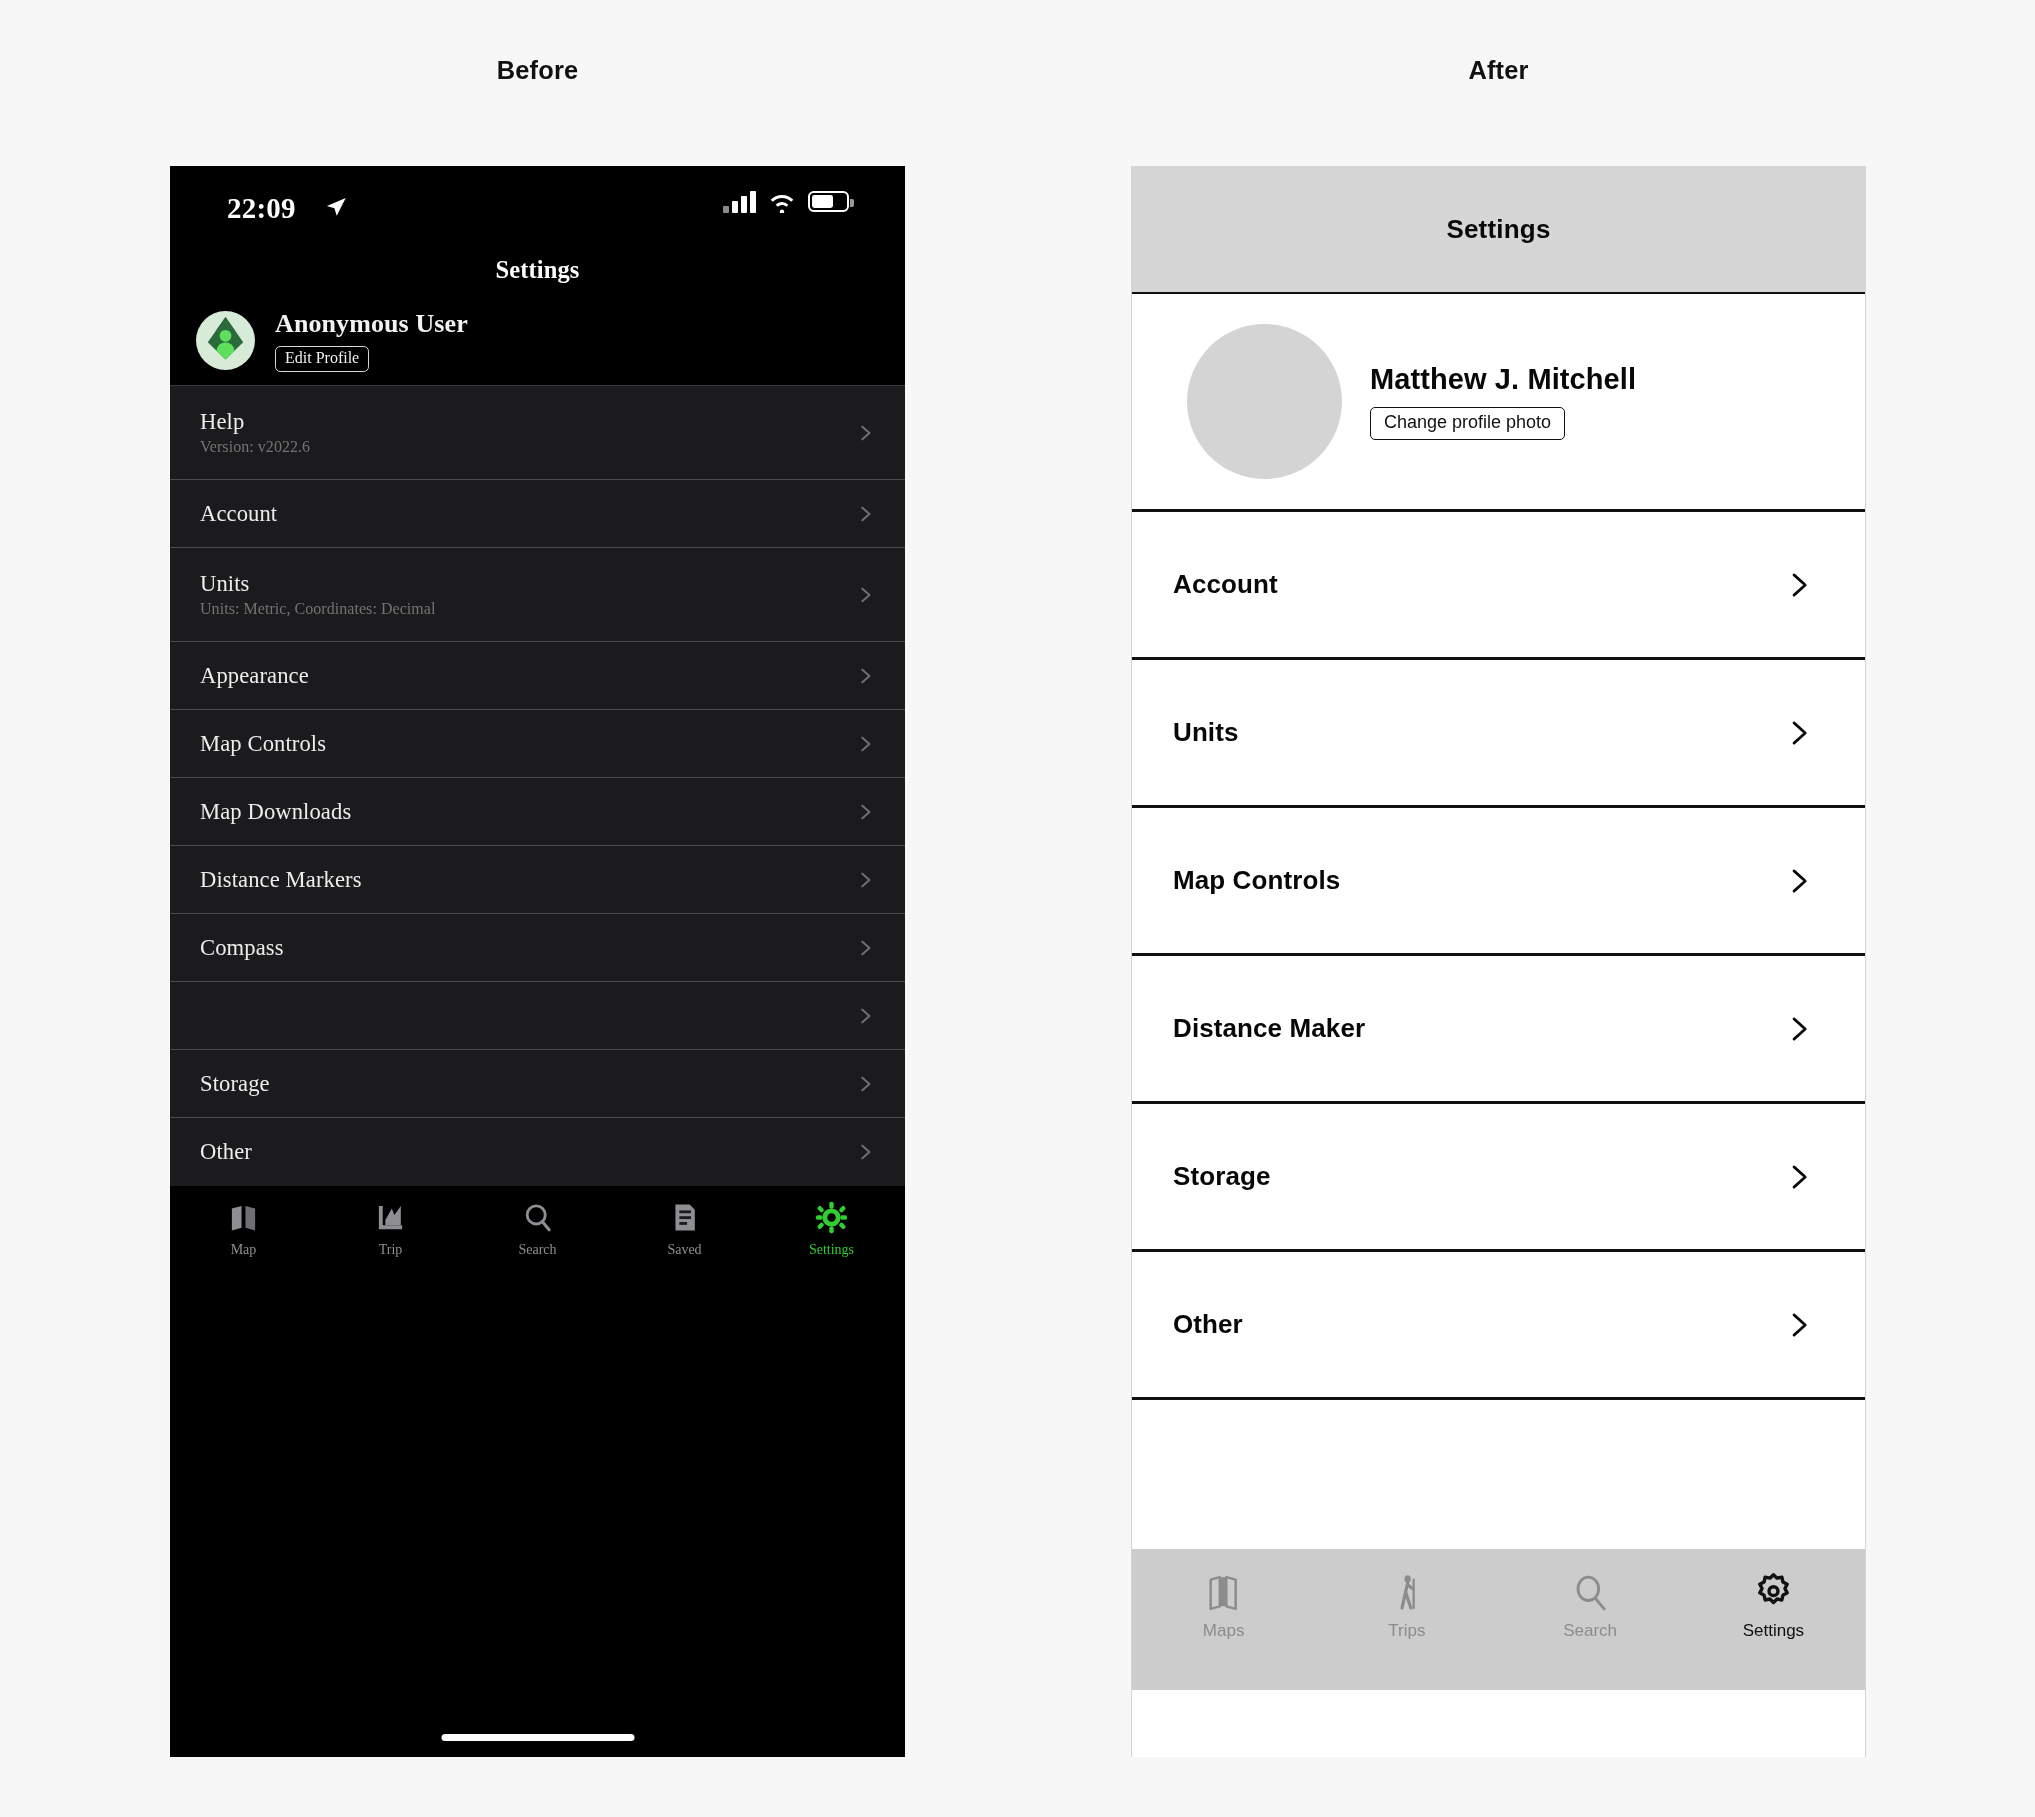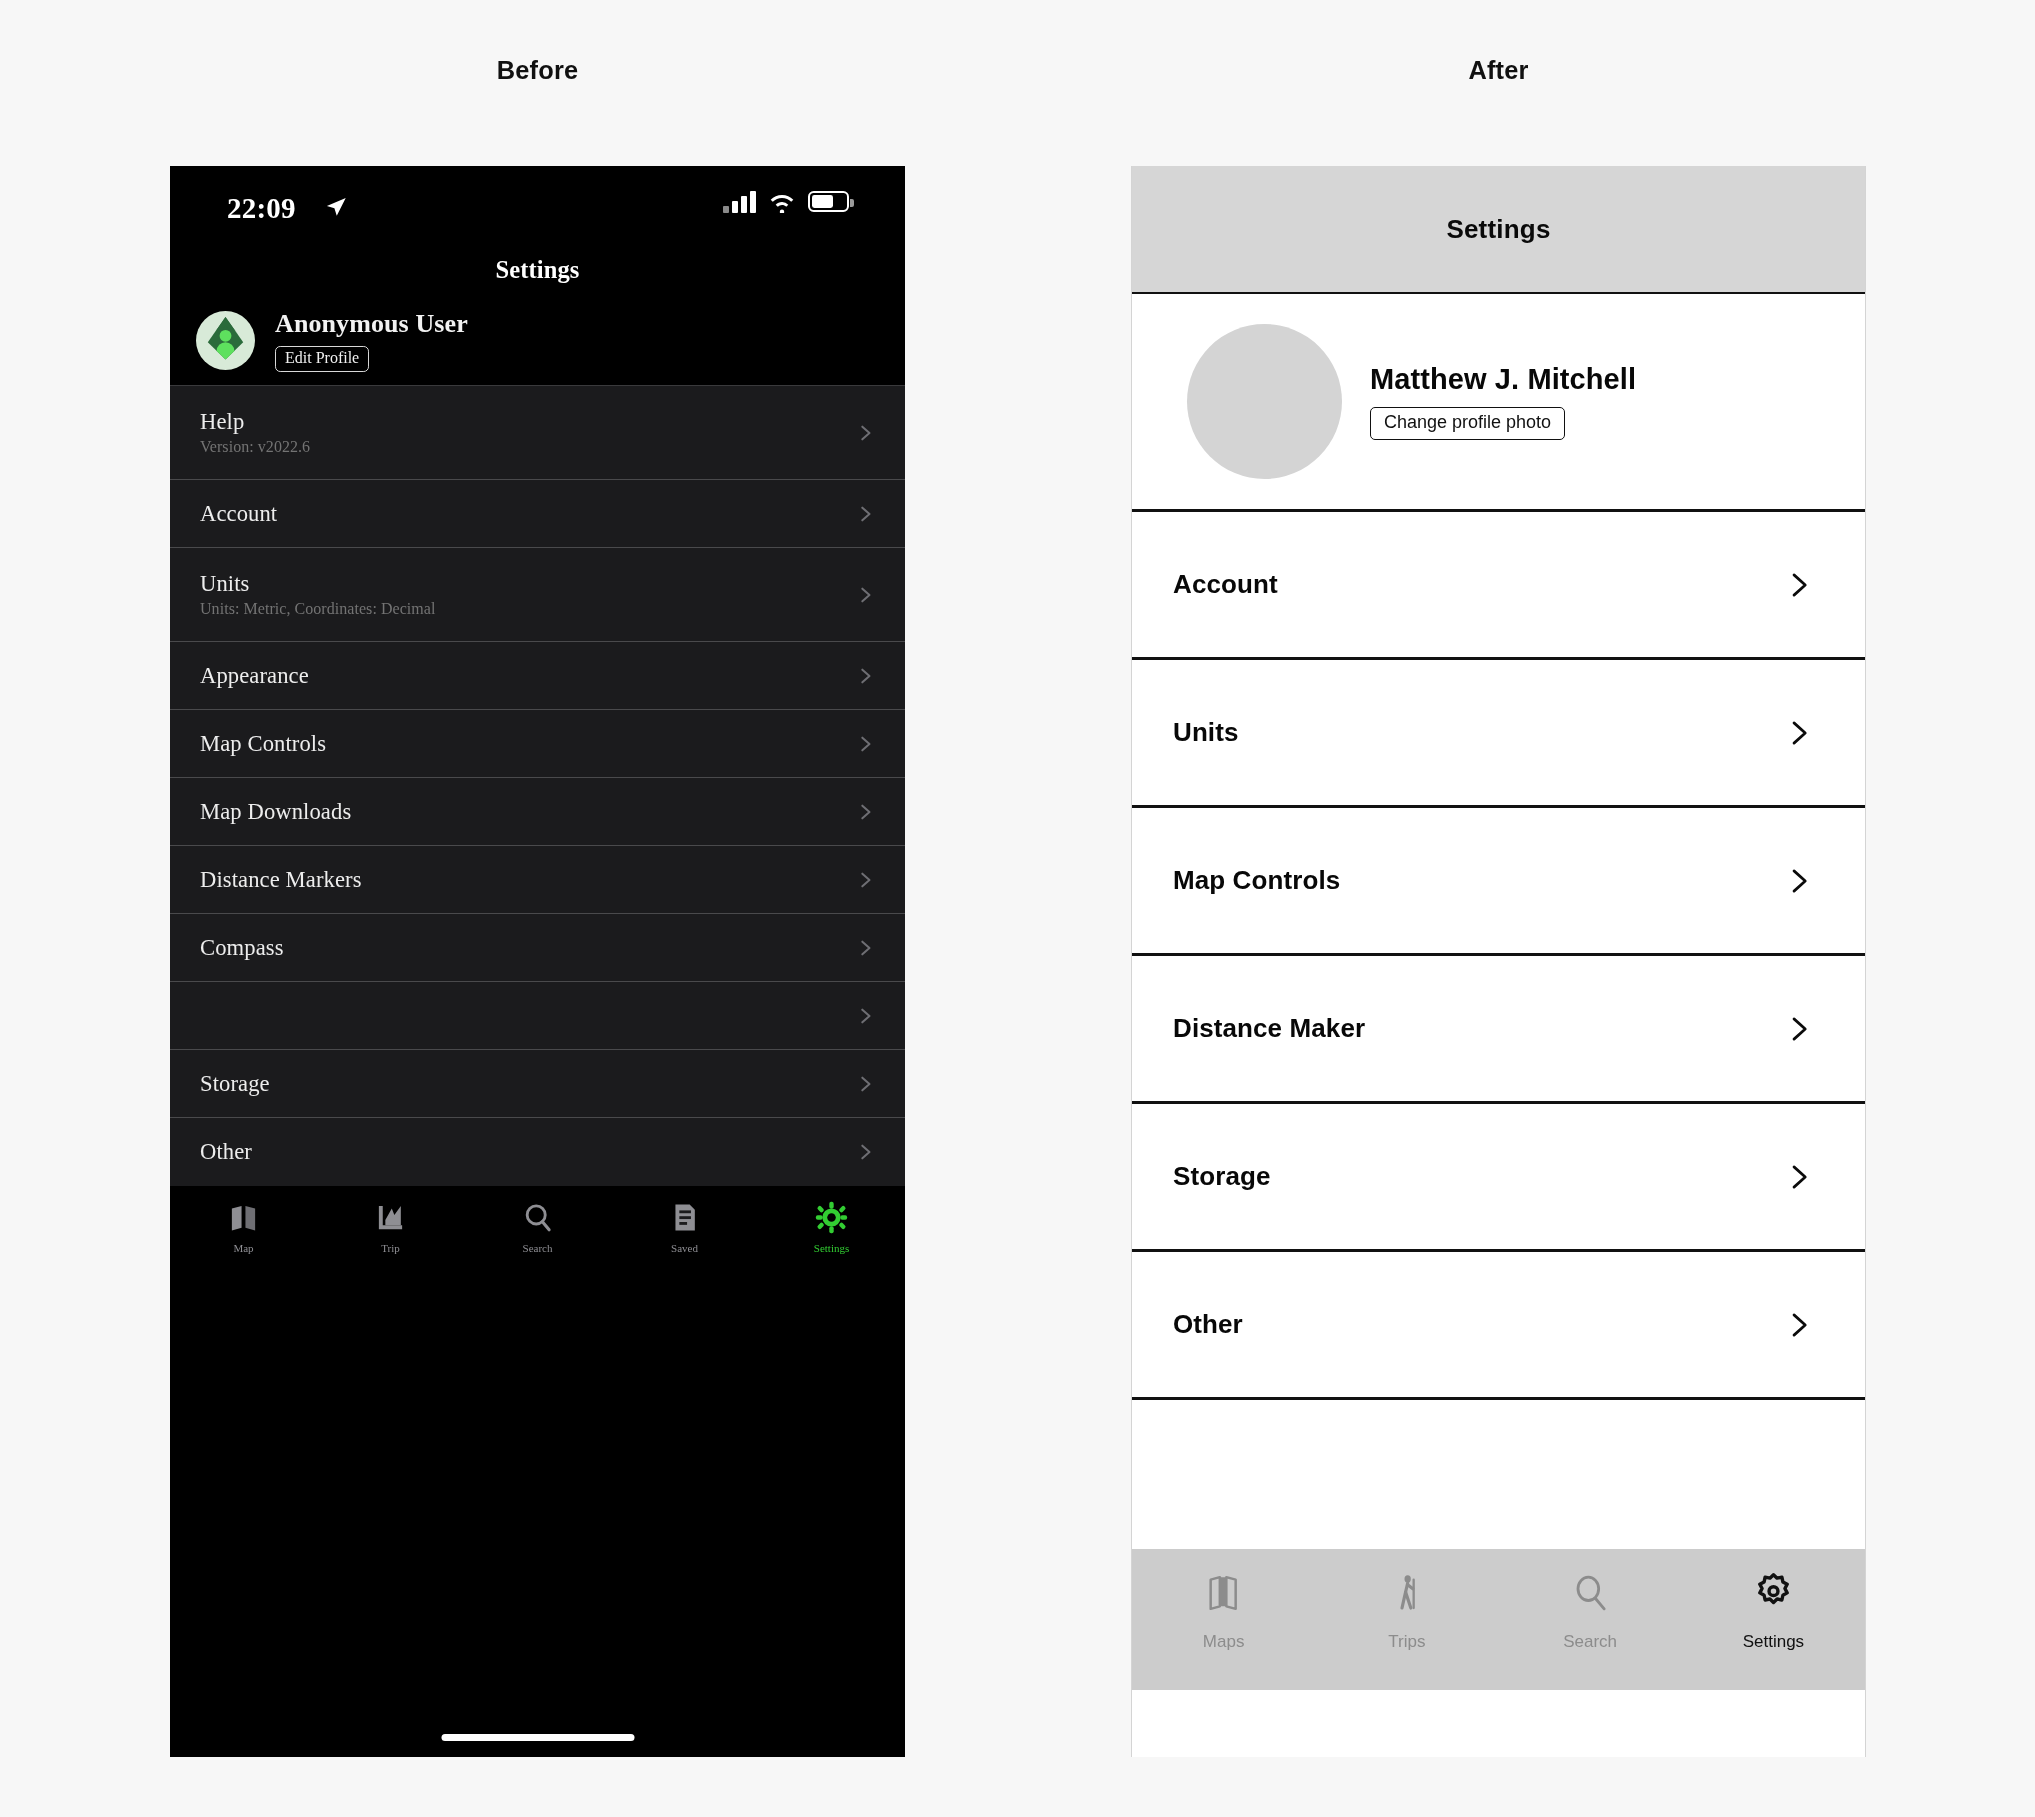--- a/index.html
+++ b/index.html
@@ -178,21 +178,21 @@
     padding-top: 14px;
     box-sizing: border-box;
   }
   .b-tab {
     flex: 1;
     text-align: center;
     color: #8e8e93;
   }
   .b-tab.active { color: #32cd32; }
   .b-tab-ico { height: 35px; display:flex; align-items:center; justify-content:center; }
-  .b-tab-lbl { font-size: 11px; margin-top: 6.6px; }
+  .b-tab-lbl { font-size: 14px; margin-top: 6.6px; }
   .b-homebar {
     position: absolute;
     left: 50%;
     transform: translateX(-50%);
     bottom: 16px;
     width: 193px; height: 7px;
     border-radius: 3.8px;
     background: #ffffff;
   }
 
@@ -289,21 +289,21 @@
     padding-top: 21px;
     box-sizing: border-box;
   }
   .a-tab {
     flex: 1;
     text-align: center;
     color: #8c8c8c;
   }
   .a-tab.active { color: #101010; }
   .a-tab-ico { height: 45px; display:flex; align-items:center; justify-content:center; }
-  .a-tab-lbl { font-size: 17px; margin-top: 17px; }
+  .a-tab-lbl { font-size: 17px; margin-top: 6px; }
 </style>
 </head>
 <body>
 
 <div class="caption" id="caption-before">Before</div>
 <div class="caption" id="caption-after">After</div>
 
 <div id="phone-before">
 
   <div class="b-statusbar">

